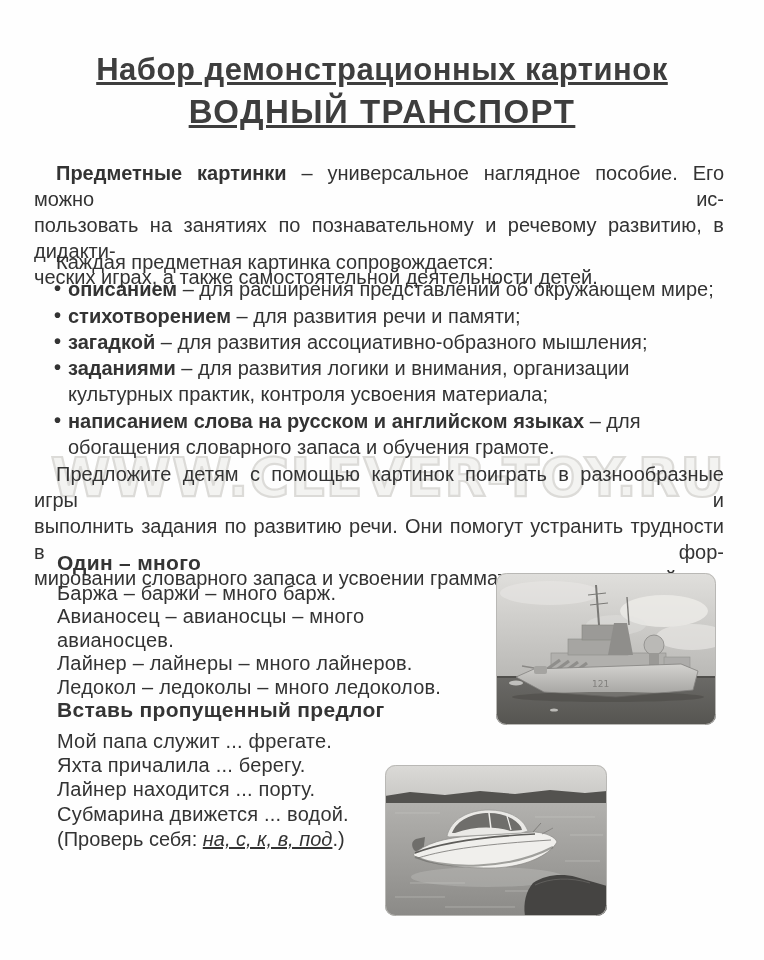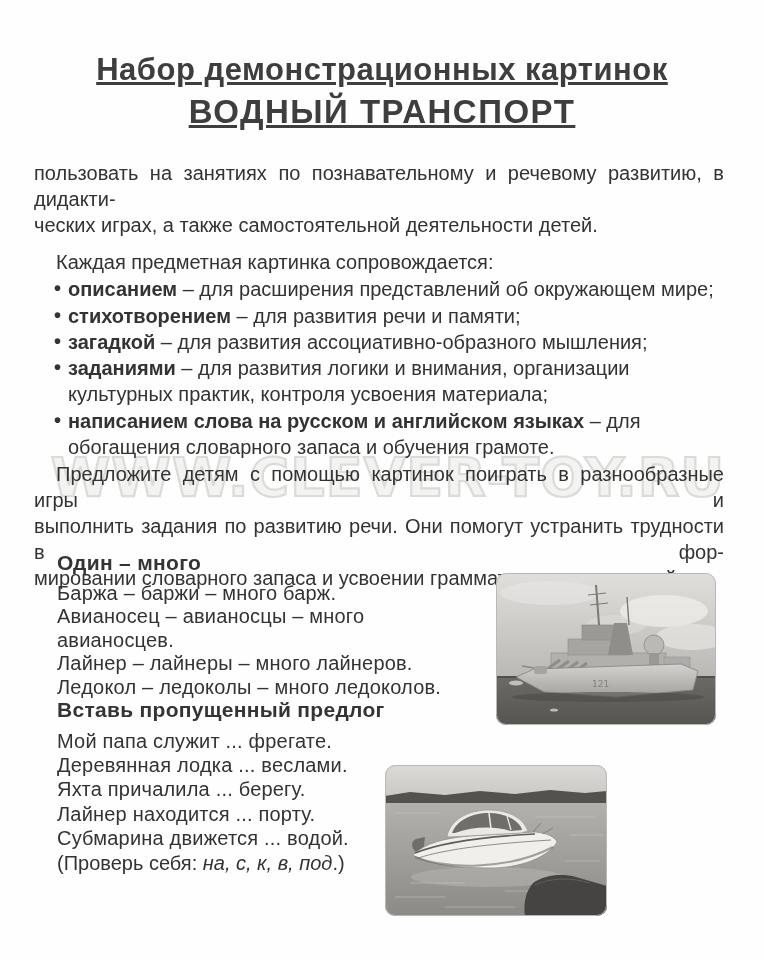--- a/index.html
+++ b/index.html
@@ -2,21 +2,21 @@
 <html lang="ru"><head>
 <meta charset="utf-8">
 <style>
   html,body { margin:0; padding:0; background:#ffffff; }
   .page {
     position:relative; width:764px; height:960px; overflow:hidden;
     background:#fefefe; color:#333;
     font-family:"Liberation Sans","DejaVu Sans",sans-serif;
   }
   .b { font-weight:700; }
-  .it { font-style:italic; }
+  .it { font-style:italic;text-decoration:underline; }
 
   
   .title { position:absolute; top:50px; left:0; width:100%; text-align:center;
            color:#3e3e3e; font-weight:700;text-decoration:underline; }
   .t1 { font-size:31px; line-height:40px; letter-spacing:0.5px; }
   .t2 { font-size:33px; line-height:44px; letter-spacing:1.5px; }
 
   
   .watermark {
     position:absolute; top:446px; left:0; width:100%; text-align:center;
@@ -57,20 +57,21 @@
 <div class="page">
 
   <div class="watermark">WWW.CLEVER-TOY.RU</div>
 
   <header class="title">
     <div class="t1">Набор демонстрационных картинок</div>
     <div class="t2">ВОДНЫЙ ТРАНСПОРТ</div>
   </header>
 
   <div class="para" id="intro">
+    <div class="jline indent"><span class="b">Предметные картинки</span><span> – универсальное наглядное пособие. Его можно ис-</span></div>
     <div class="jline">пользовать на занятиях по познавательному и речевому развитию, в дидакти-</div>
     <div>ческих играх, а также самостоятельной деятельности детей.</div>
   </div>
 
   <div class="para" id="accomp">
     <div class="head">Каждая предметная картинка сопровождается:</div>
     <div class="bi"><span class="b">описанием</span><span> – для расширения представлений об окружающем мире;</span></div>
     <div class="bi"><span class="b">стихотворением</span><span> – для развития речи и памяти;</span></div>
     <div class="bi"><span class="b">загадкой</span><span> – для развития ассоциативно-образного мышления;</span></div>
     <div class="bi"><span class="b">заданиями</span><span> – для развития логики и внимания, организации культурных практик, контроля усвоения материала;</span></div>
@@ -150,21 +151,20 @@
         <ellipse cx="58" cy="137" rx="4" ry="1.6" fill="#d4d3d0" opacity="0.8"></ellipse>
       </g>
       <rect x="0.5" y="0.5" width="219" height="151" rx="10" fill="none" stroke="#b9b8b5" stroke-width="1"></rect>
     </svg>
   </figure>
 
   <section id="prepos">
     <div class="sec-h">Вставь пропущенный предлог</div>
     <div class="lines">
       <div>Мой папа служит ... фрегате.</div>
-      <div>Деревянная лодка ... веслами.</div>
       <div>Яхта причалила ... берегу.</div>
       <div>Лайнер находится ... порту.</div>
       <div>Субмарина движется ... водой.</div>
     </div>
     <div class="check"><span>(Проверь себя: </span><span class="it">на, с, к, в, под</span><span>.)</span></div>
   </section>
 
   <figure id="photo2">
     <svg width="222" height="151" viewBox="0 0 222 151" role="img">
       <defs>

